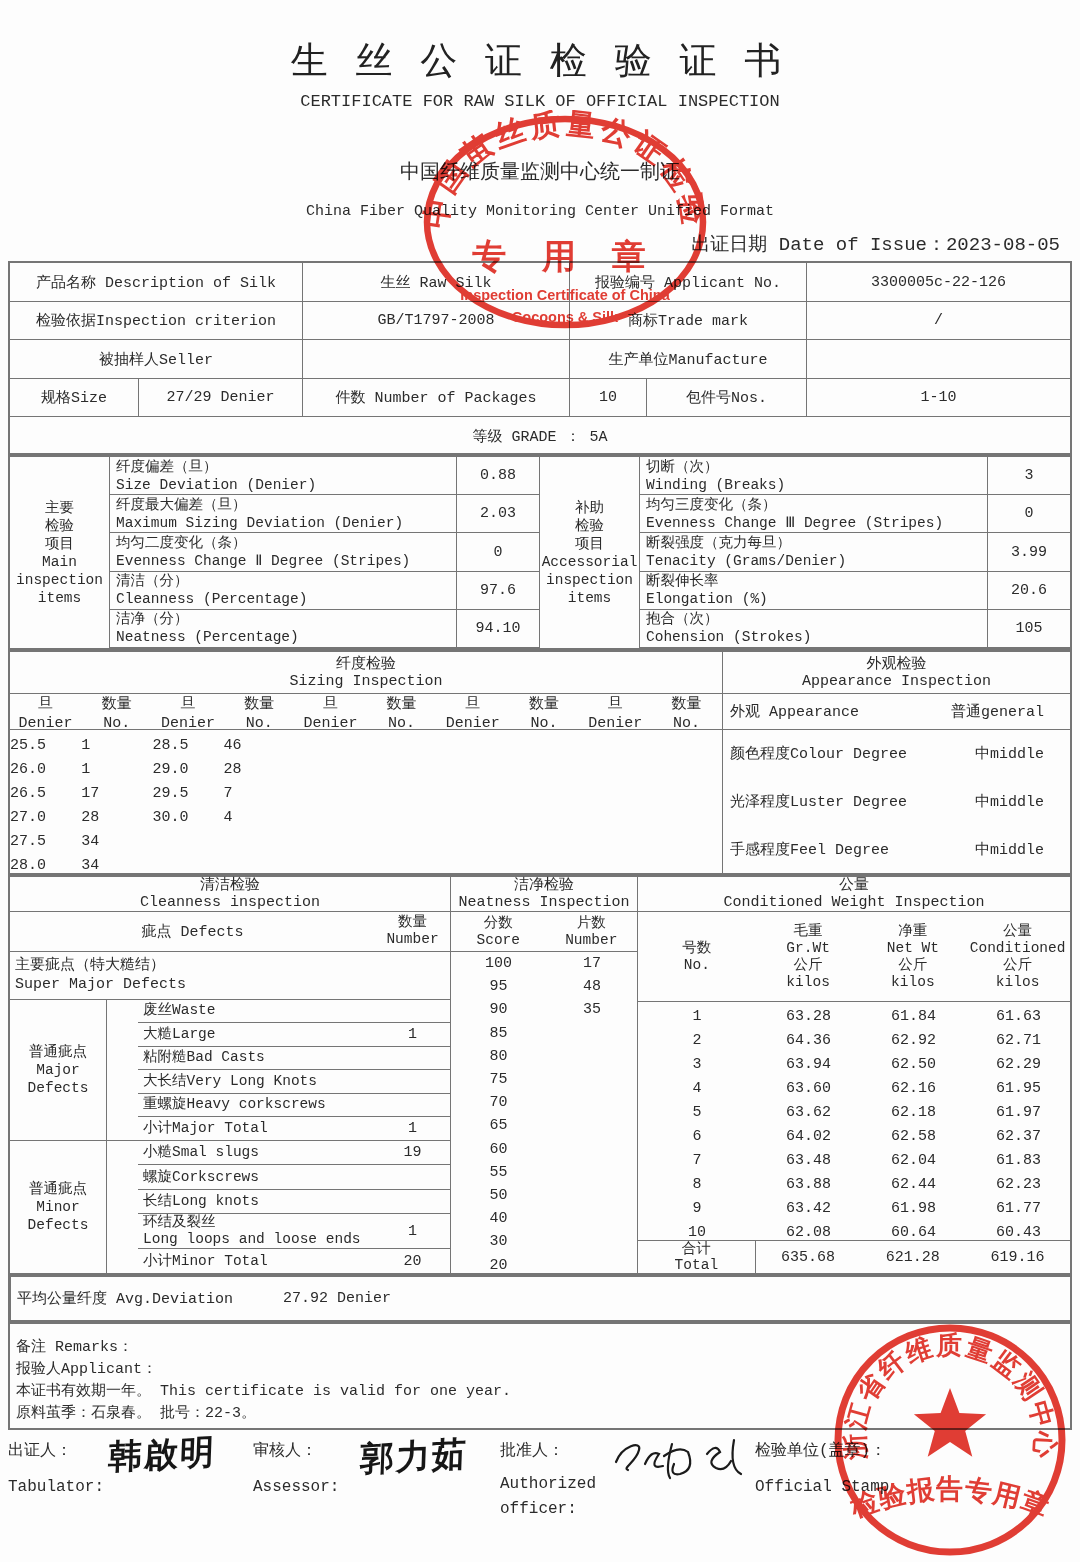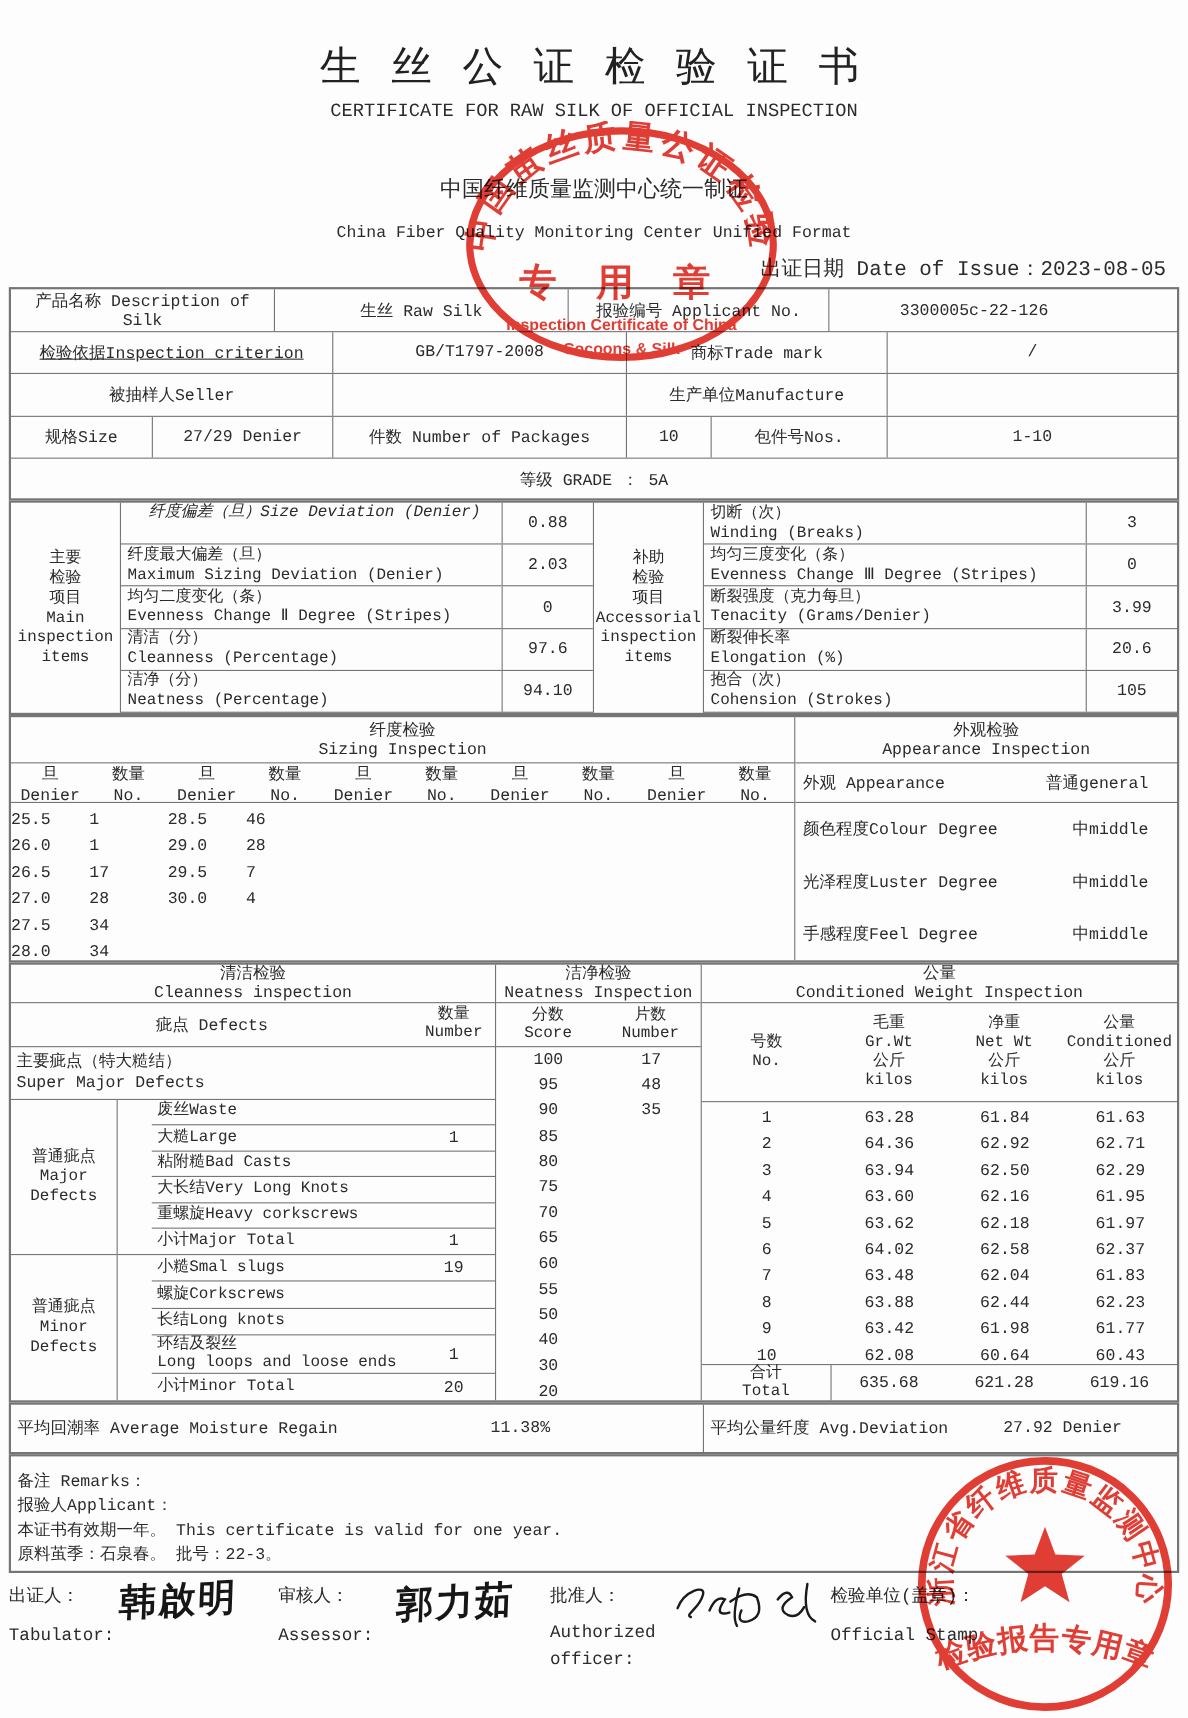--- a/index.html
+++ b/index.html
@@ -52,27 +52,27 @@
 <body>
 
 <div class="abs title">生 丝 公 证 检 验 证 书</div>
 <div class="abs subtitle">CERTIFICATE FOR RAW SILK OF OFFICIAL INSPECTION</div>
 <div class="abs orgcn">中国纤维质量监测中心统一制证</div>
 <div class="abs orgen">China Fiber Quality Monitoring Center Unified Format</div>
 <div class="abs dateline">出证日期 Date of Issue：2023-08-05</div>
 
 <div class="sec" style="top:261px;height:194px;">
   <div class="row bb" style="height:39px;">
-    <div class="c br" style="width:240px;">产品名称 Description of Silk</div>
+    <div class="c br" style="width:293px;">产品名称 Description of Silk</div>
     <div class="c br" style="width:267px;">生丝 Raw Silk</div>
     <div class="c br" style="width:237px;">报验编号 Applicant No.</div>
     <div class="c" style="width:263px;">3300005c-22-126</div>
   </div>
   <div class="row bb" style="height:38px;">
-    <div class="c br" style="width:293px;text-decoration:underline;">检验依据Inspection criterion</div>
+    <div class="c br" style="width:293px;">检验依据Inspection criterion</div>
     <div class="c br" style="width:267px;">GB/T1797-2008</div>
     <div class="c br" style="width:237px;">商标Trade mark</div>
     <div class="c" style="width:263px;">/</div>
   </div>
   <div class="row bb" style="height:39px;">
     <div class="c br" style="width:293px;">被抽样人Seller</div>
     <div class="c br" style="width:267px;"></div>
     <div class="c br" style="width:237px;">生产单位Manufacture</div>
     <div class="c" style="width:263px;"></div>
   </div>
@@ -91,21 +91,21 @@
   <div class="row" style="width:529px;">
     <div class="vlabel br" style="width:100px;">主要
 检验
 项目
 Main
 inspection
 items</div>
     <div style="width:429px;display:flex;flex-direction:column;">
 
         <div class="row" style="flex:1;border-bottom:1px solid var(--bc);">
-          <div class="two br" style="width:347px;display:flex;flex-direction:row;justify-content:center;font-style:italic;">
+          <div class="two br" style="width:347px;display:flex;flex-direction:column;justify-content:center;">
             <span>纤度偏差（旦）</span>
             <span>Size Deviation (Denier)</span>
           </div>
           <div class="c" style="width:82px;">0.88</div>
         </div>
 
         <div class="row" style="flex:1;border-bottom:1px solid var(--bc);">
           <div class="two br" style="width:347px;display:flex;flex-direction:column;justify-content:center;">
             <span>纤度最大偏差（旦）</span>
             <span>Maximum Sizing Deviation (Denier)</span>
@@ -619,24 +619,20 @@
       <div class="c pre br" style="width:118px;line-height:16px;font-size:14.5px;">合计
 Total</div>
       <div class="c" style="width:105px;">635.68</div>
       <div class="c" style="width:105px;">621.28</div>
       <div class="c" style="width:105px;">619.16</div>
     </div>
   </div>
 </div>
 
 <div class="sec row" style="top:1275px;height:47px;">
-  <div class="row" style="width:629px;align-items:center;">
-    <span style="padding-left:6px;">平均回潮率 Average Moisture Regain</span>
-    <span style="flex:1;text-align:center;">11.38%</span>
-  </div>
   <div class="row bl" style="width:431px;align-items:center;">
     <span style="padding-left:6px;">平均公量纤度 Avg.Deviation</span>
     <span style="flex:1;text-align:center;">27.92 Denier</span>
   </div>
 </div>
 
 <div class="sec" style="top:1322px;height:108px;padding:13px 0 0 6px;">
   <div>
 
       <div style="line-height:22px;">备注 Remarks：</div>

